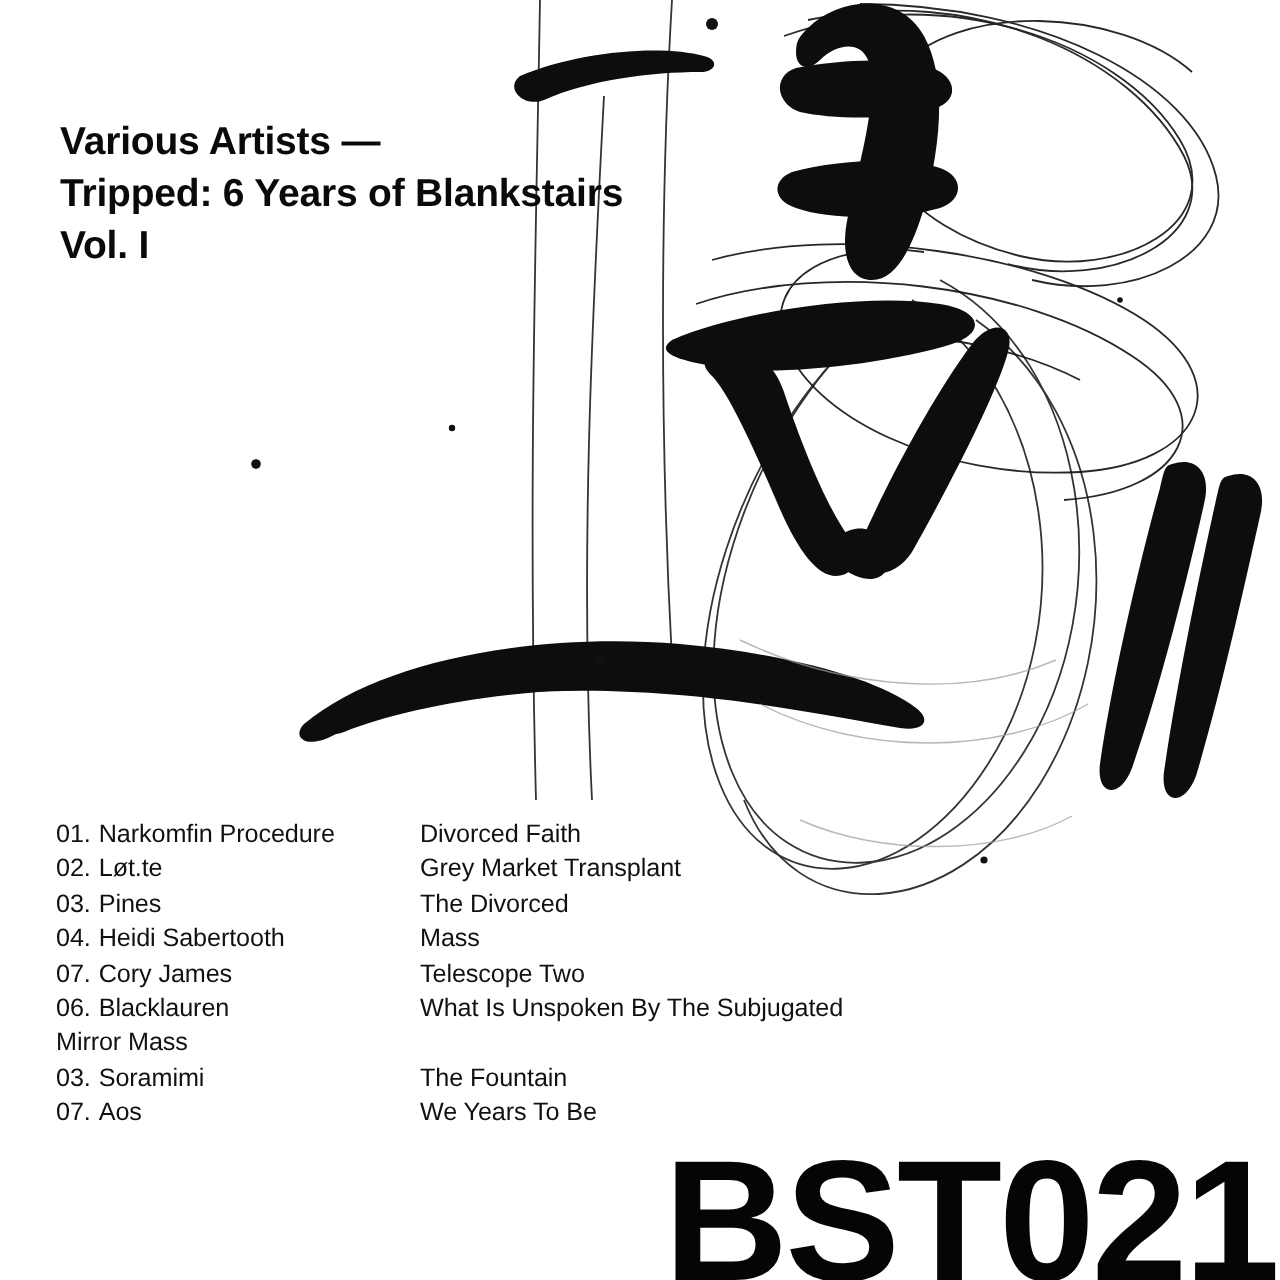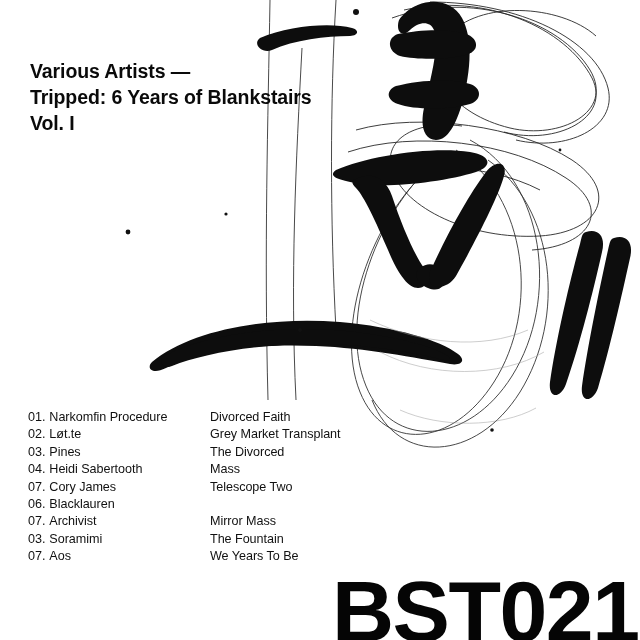--- a/index.html
+++ b/index.html
@@ -201,26 +201,24 @@
       <div class="track-left">
         <span class="track-num">07.</span><span class="track-artist">Cory James</span>
       </div>
       <div class="track-title">Telescope Two</div>
     </div>
 
     <div class="track-row">
       <div class="track-left">
         <span class="track-num">06.</span><span class="track-artist">Blacklauren</span>
       </div>
-    </div>
-
-    <div class="track-row">
-      <div class="track-left">
-        <span class="track-num">07.</span><span class="track-artist">Archivist</span>
-      </div>
+      <div class="track-title">What Is Unspoken By The Subjugated</div>
+    </div>
+
+    <div class="track-row">
       <div class="track-title">Mirror Mass</div>
     </div>
 
     <div class="track-row">
       <div class="track-left">
         <span class="track-num">03.</span><span class="track-artist">Soramimi</span>
       </div>
       <div class="track-title">The Fountain</div>
     </div>
 

